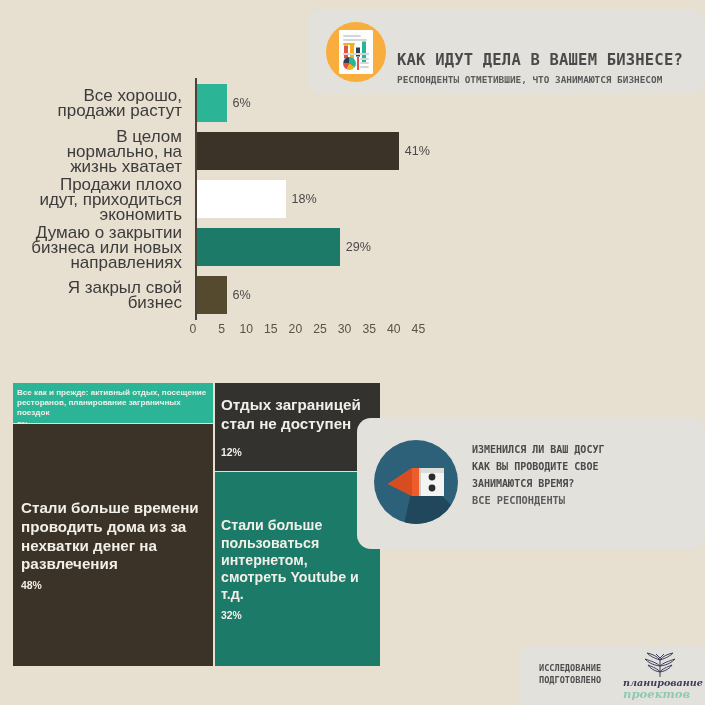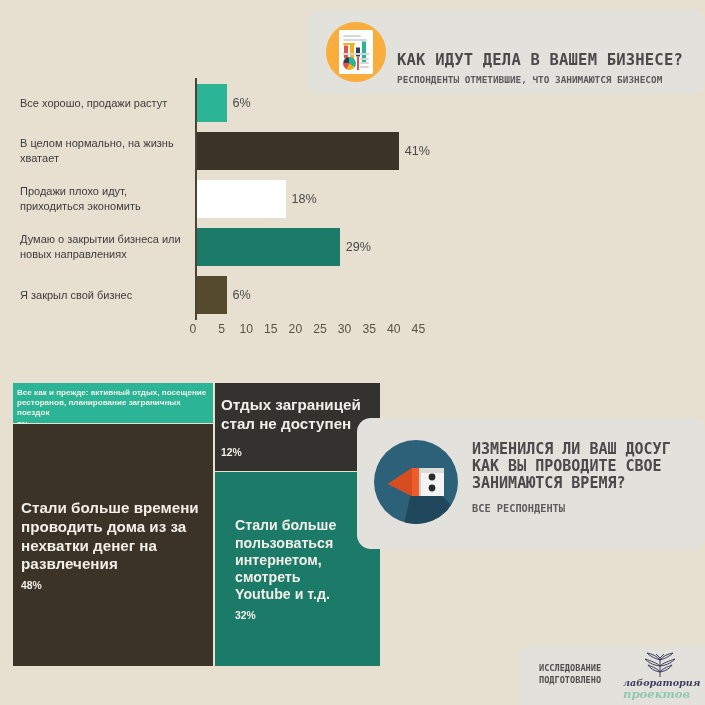--- a/index.html
+++ b/index.html
@@ -40,21 +40,21 @@
     font-family:"DejaVu Sans Mono",monospace;
     font-size:9.4px;font-weight:bold;color:#5b5b5b;
     letter-spacing:0px;margin-top:5px;white-space:nowrap;
   }
 
   
   #chart{position:absolute;left:0;top:78px;width:705px;height:262px;}
   .row{position:absolute;left:0;width:705px;height:46px;}
   .rowlabel{
     position:absolute;left:20px;width:162px;
-    font-size:11px;color:#3c3c3c;line-height:15px;
+    text-align:right;font-size:17px;color:#3c3c3c;line-height:15px;
     top:50%;transform:translateY(-50%);
   }
   .axis{position:absolute;left:195px;top:0;width:2px;height:242px;background:#4b4338;}
   .bar{position:absolute;left:197px;top:50%;transform:translateY(-50%);height:38px;}
   .barval{
     position:absolute;top:50%;transform:translateY(-50%);
     font-size:12.6px;color:#4a4a4a;white-space:nowrap;
   }
   .ticks{position:absolute;left:0;top:244px;width:705px;height:20px;}
   .tick{
@@ -72,40 +72,40 @@
   #t-prev .pc{font-size:8.1px;}
   #t-home{left:0;top:41px;width:200px;height:242px;background:#3b3328;
           display:flex;flex-direction:column;justify-content:center;padding:0 8px;}
   #t-home .tx{font-size:15.2px;}
   #t-home .pc{font-size:10.4px;margin-top:6px;}
   #t-abroad{left:202px;top:0;width:165px;height:88px;background:#33322f;
             display:flex;flex-direction:column;justify-content:center;padding:0 6px;}
   #t-abroad .tx{font-size:15.2px;}
   #t-abroad .pc{font-size:10.4px;margin-top:14px;}
   #t-net{left:202px;top:89px;width:165px;height:194px;background:#1c7a68;
-         display:flex;flex-direction:column;justify-content:center;padding:0 20px;}
+         display:flex;flex-direction:column;justify-content:center;padding:0 6px;}
   #t-net .tx{font-size:14.2px;}
   #t-net .pc{font-size:10.4px;margin-top:6px;}
 
   
   #badge2{left:357px;top:418px;width:348px;height:131px;}
   #badge2 .circle{
     position:absolute;left:17px;top:22px;width:84px;height:84px;
     border-radius:50%;background:#2d6179;overflow:hidden;
   }
   #badge2 .titles{position:absolute;left:115px;top:23px;right:6px;}
   .ttl2{
     font-family:"DejaVu Sans Mono",monospace;
-    font-size:15px;font-weight:bold;color:#4a4a4a;
+    font-size:10px;font-weight:bold;color:#4a4a4a;
     line-height:17px;white-space:nowrap;
   }
   .ttl2sub{
     font-family:"DejaVu Sans Mono",monospace;
     font-size:10.3px;font-weight:bold;color:#5b5b5b;
-    margin-top:10px;white-space:nowrap;
+    margin-top:2px;white-space:nowrap;
   }
 
   
   #footer{left:519px;top:646px;width:186px;height:59px;border-radius:12px 0 0 0;}
   .f-text{
     position:absolute;left:20px;top:16px;
     font-family:"DejaVu Sans Mono",monospace;
     font-size:8.6px;font-weight:bold;color:#4f4f4f;line-height:12px;
   }
   .f-logo{position:absolute;left:104px;top:6px;width:74px;height:48px;}
@@ -244,18 +244,18 @@
           <path d="M37 25 L37 6"></path>
           <path d="M37 8 C30 6 26 3 24 1 C29 2 34 4 37 8 Z"></path>
           <path d="M37 8 C44 6 48 3 50 1 C45 2 40 4 37 8 Z"></path>
           <path d="M37 14 C29 13 25 10 22 7 C28 9 34 11 37 14 Z"></path>
           <path d="M37 14 C45 13 49 10 52 7 C46 9 40 11 37 14 Z"></path>
           <path d="M37 20 C31 19 27 16 25 13 C30 15 35 17 37 20 Z"></path>
           <path d="M37 20 C43 19 47 16 49 13 C44 15 39 17 37 20 Z"></path>
           <path d="M33 2 L37 6 L41 2"></path>
         </g>
       </svg>
-      <div class="f-lab">лаборатория</div>
+      <div class="f-lab">планирование</div>
       <div class="f-pro">проектов</div>
     </div>
   </div>
 
 </div>
 
 </body></html>

